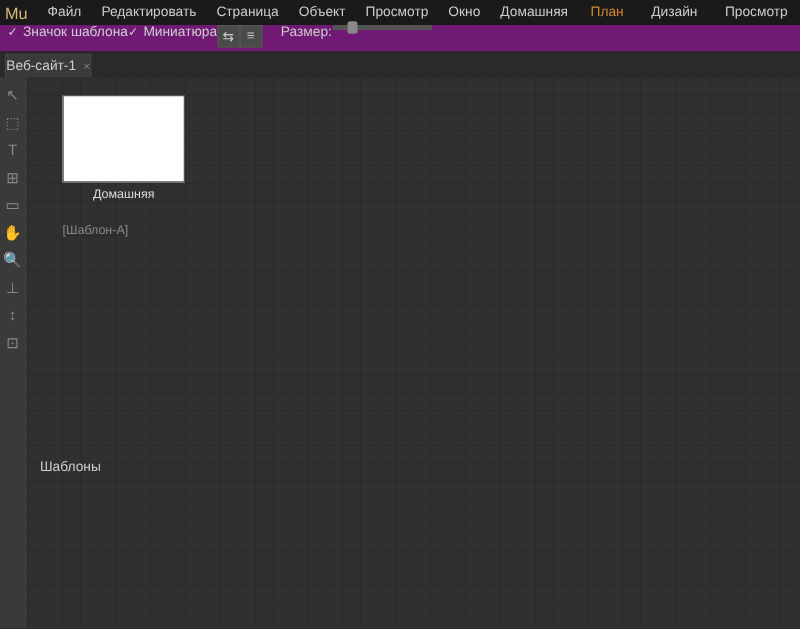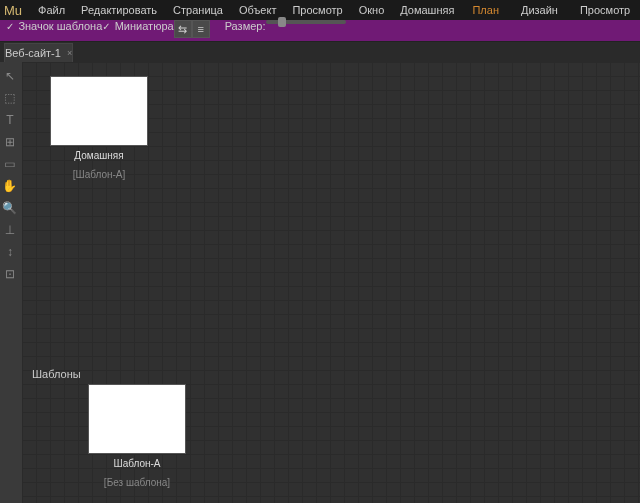--- a/index.html
+++ b/index.html
@@ -22,21 +22,21 @@
 .tabbar{height:20px;background:#2a2a2a;display:flex;align-items:flex-end;padding-left:4px}
 .doctab{background:#3a3a3a;padding:3px 0;font-size:10px;display:flex;align-items:center;gap:6px;border:1px solid #444;border-bottom:none;cursor:pointer}
 .doctab .x{font-size:9px;color:#888;cursor:pointer}
 .main{display:flex;height:441px}
 .tools{width:22px;background:#3a3a3a;display:flex;flex-direction:column;padding-top:4px;gap:2px}
 .tool{width:20px;height:20px;display:flex;align-items:center;justify-content:center;cursor:pointer;color:#888;font-size:12px}
 .canvas{flex:1;background:#303030;background-image:linear-gradient(#2a2a2a 1px,transparent 1px),linear-gradient(90deg,#2a2a2a 1px,transparent 1px);background-size:14px 14px;position:relative;overflow:hidden}
 .page-thumb{position:absolute}
 .thumb{width:98px;height:70px;background:#fff;border:1px solid #555}
 .thumb-lbl{text-align:center;margin-top:4px;font-size:10px;color:#ddd}
-.thumb-sub{text-align:center;font-size:10px;color:#888;margin-top:8px}
+.thumb-sub{font-size:10px;color:#888;margin-top:18px}
 .section-lbl{position:absolute;font-size:11px;color:#ccc}
 </style>
 </head>
 <body>
 
 <div class="titlebar">
   <div class="logo">Mu</div>
   <div class="menu">
     <div class="menu-item">Файл</div>
     <div class="menu-item">Редактировать</div>
@@ -90,19 +90,14 @@
     <div class="tool">↕</div>
     <div class="tool">⊡</div>
   </div>
   <div class="canvas">
     <div class="page-thumb" style="left:28px;top:14px">
       <div class="thumb"></div>
       <div class="thumb-lbl">Домашняя</div>
       <div class="thumb-sub">[Шаблон-A]</div>
     </div>
     <div class="section-lbl" style="left:10px;top:306px">Шаблоны</div>
-    <div class="page-thumb" style="left:66px;top:322px">
-      <div class="thumb"></div>
-      <div class="thumb-lbl">Шаблон-A</div>
-      <div class="thumb-sub">[Без шаблона]</div>
-    </div>
   </div>
 </div>
 
 </body></html>

